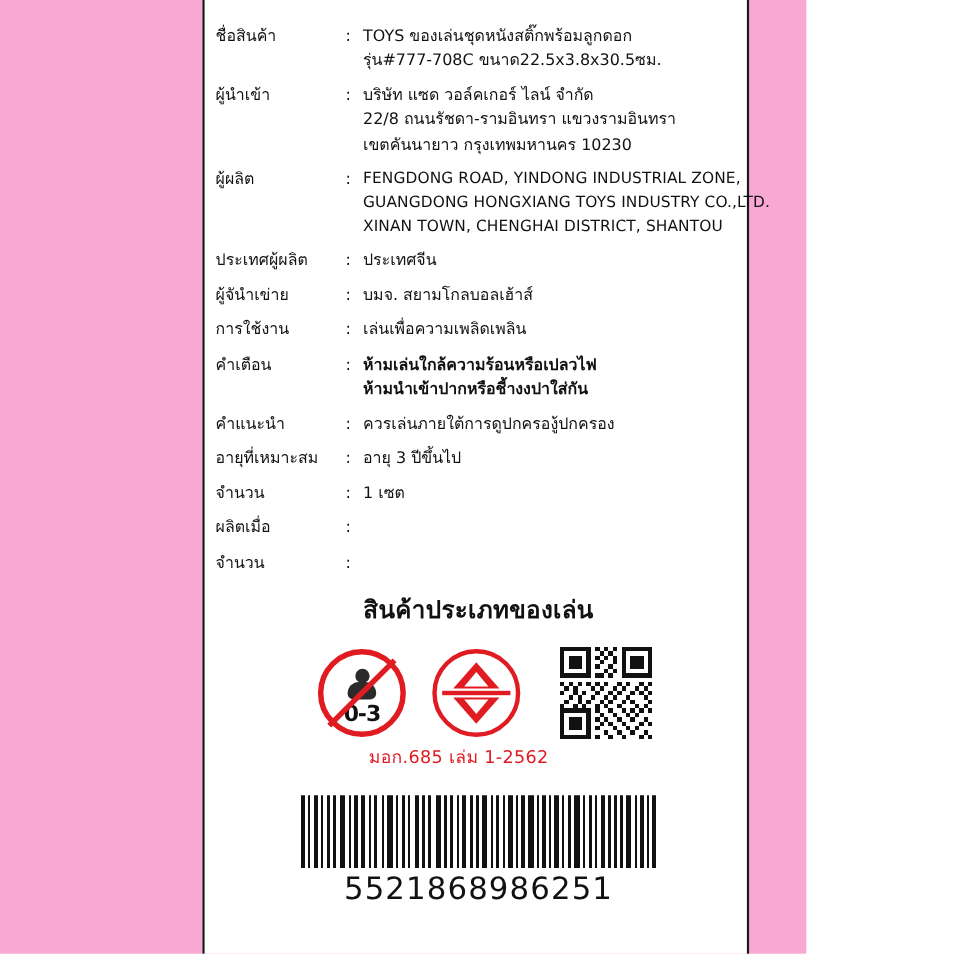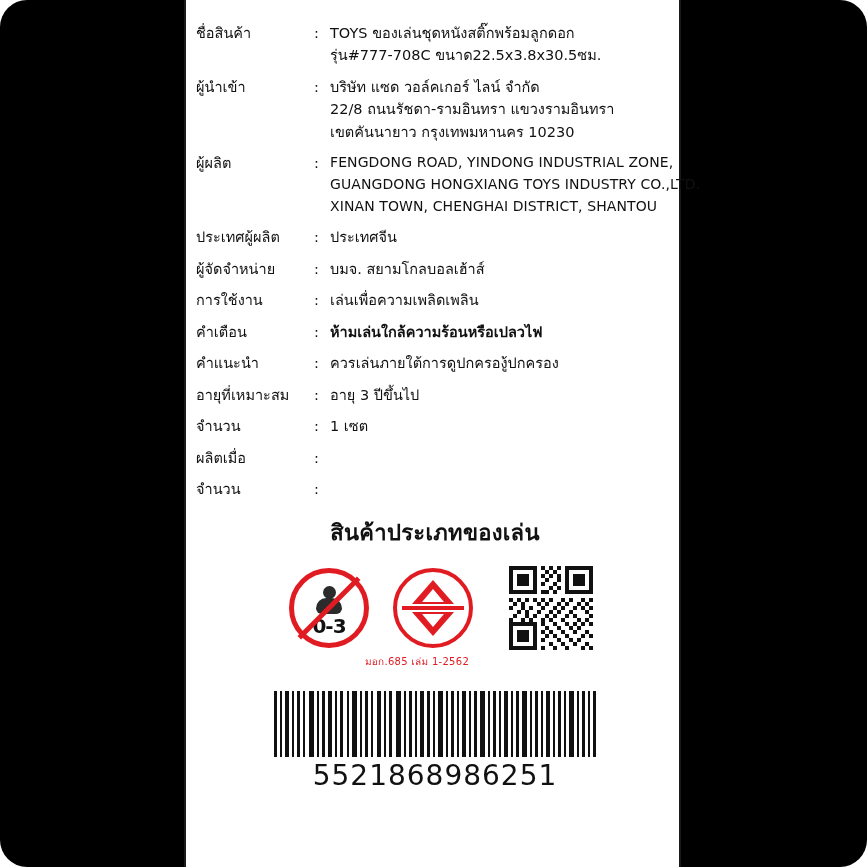--- a/index.html
+++ b/index.html
@@ -8,24 +8,23 @@
     background: #ffffff;
   }
   body {
     width: 867px;
     height: 867px;
     font-family: "DejaVu Sans", sans-serif;
     overflow: hidden;
   }
   .page {
     position: relative;
-    width: 867px;
+    width: 733px;
     height: 867px;
-    background: #000000;
-    border-radius: 27px;
+    background: #f9a8d4;
   }
   .label-card {
     position: absolute;
     left: 184px;
     top: 0px;
     width: 497px;
     height: 867px;
     background: #ffffff;
     border-left: 2px solid #1a1a1a;
     border-right: 2px solid #1a1a1a;
@@ -222,21 +221,21 @@
     border-top: 13px solid #ffffff;
   }
   .qr {
     width: 84px;
     height: 84px;
     flex: 0 0 84px;
     margin-left: 14px;
   }
   .tis-caption {
     text-align: center;
-    font-size: 10px;
+    font-size: 16px;
     color: #e11b22;
     margin-top: 4px;
     margin-left: -36px;
     letter-spacing: 0.3px;
   }
   .barcode-wrap {
     margin-top: 22px;
     text-align: center;
   }
   .barcode {
@@ -291,40 +290,41 @@
 
       <div class="row">
         <div class="row-label">ประเทศผู้ผลิต</div>
         <div class="row-colon">:</div>
         <div class="row-value thai">
           <span class="ln">ประเทศจีน</span>
         </div>
       </div>
 
       <div class="row">
-        <div class="row-label">ผู้จัดจำหน่าย</div>
+        <div class="row-label">ผู้จันำเข่าย</div>
         <div class="row-colon">:</div>
         <div class="row-value thai">
           <span class="ln">บมจ. สยามโกลบอลเฮ้าส์</span>
         </div>
       </div>
 
       <div class="row">
         <div class="row-label">การใช้งาน</div>
         <div class="row-colon">:</div>
         <div class="row-value thai">
           <span class="ln">เล่นเพื่อความเพลิดเพลิน</span>
         </div>
       </div>
 
       <div class="row">
         <div class="row-label">คำเตือน</div>
         <div class="row-colon">:</div>
         <div class="row-value warn">
           <span class="ln">ห้ามเล่นใกล้ความร้อนหรือเปลวไฟ</span>
+          <span class="ln">ห้ามนำเข้าปากหรือชี้างงปาใส่กัน</span>
         </div>
       </div>
 
       <div class="row">
         <div class="row-label">คำแนะนำ</div>
         <div class="row-colon">:</div>
         <div class="row-value thai">
           <span class="ln">ควรเล่นภายใต้การดูปกครองู้ปกครอง</span>
         </div>
       </div>

